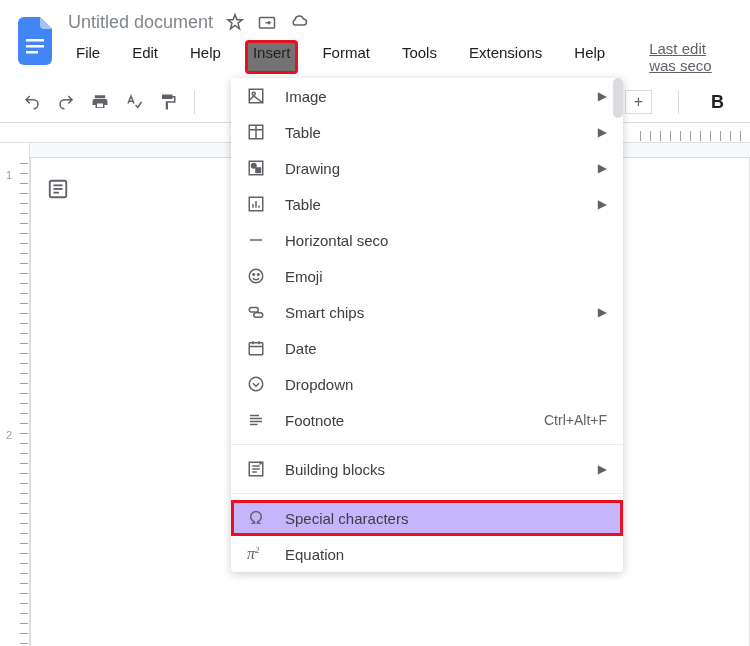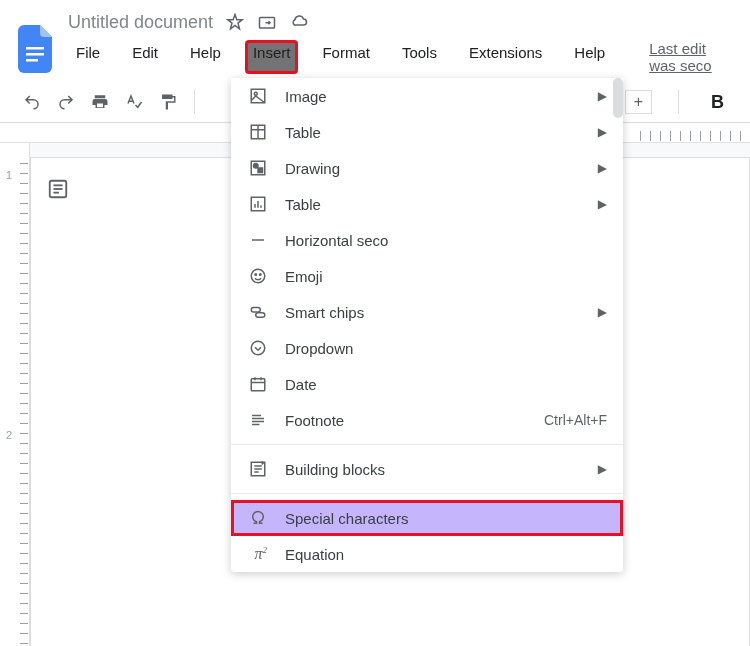--- a/index.html
+++ b/index.html
@@ -1,17 +1,17 @@
 <!DOCTYPE html>
 <html><head>
 <meta charset="utf-8">
 <style>
 * { box-sizing: border-box; margin: 0; padding: 0; }
 body { font-family: "Google Sans", Arial, sans-serif; font-size: 14px; color: #202124; background: #fff; overflow: hidden; width: 750px; height: 646px; position: relative; }
-.header { display: flex; align-items: flex-end; padding: 8px 16px 0; }
+.header { display: flex; align-items: center; padding: 8px 16px 0; }
 .logo { width: 40px; height: 50px; margin-right: 12px; display: flex; align-items: center; justify-content: center; }
 .logo svg { width: 36px; height: 48px; }
 .title-area { flex: 1; }
 .title-row { display: flex; align-items: center; gap: 12px; height: 28px; }
 .doc-title { font-size: 18px; color: #80868b; }
 .title-icon { color: #5f6368; width: 20px; height: 20px; display: flex; align-items: center; justify-content: center; }
 .menubar { display: flex; gap: 16px; margin-top: 4px; }
 .menubar-item { padding: 4px 8px; font-size: 15px; color: #202124; cursor: pointer; border-radius: 4px; }
 .menubar-item.active { background: #737373; border: 3px solid #e81123; padding: 1px 5px; }
 .last-edit { color: #5f6368; font-size: 15px; text-decoration: underline; margin-left: 20px; cursor: pointer; }
@@ -27,21 +27,21 @@
 .canvas { display: flex; background: #f8f9fa; height: 560px; }
 .vruler { width: 30px; background: #fff; border-right: 1px solid #e0e0e0; position: relative; }
 .vruler .num { position: absolute; left: 6px; font-size: 11px; color: #9aa0a6; }
 .vruler .ticks { position: absolute; left: 20px; top: 20px; bottom: 0; width: 8px; background: repeating-linear-gradient(to bottom, #9aa0a6 0, #9aa0a6 1px, transparent 1px, transparent 10px); }
 .page { background: #fff; margin: 14px 0 0 0; flex: 1; position: relative; border: 1px solid #dadce0; }
 .outline-icon { position: absolute; left: 16px; top: 20px; color: #5f6368; }
 .dropdown { position: absolute; left: 231px; top: 78px; width: 392px; background: #fff; box-shadow: 0 2px 10px rgba(0,0,0,0.2); border-radius: 0 0 4px 4px; z-index: 100; }
 .scrollbar { position: absolute; right: 0; top: 0; width: 10px; height: 40px; background: #dadce0; border-radius: 5px; }
 .menu-item { display: flex; align-items: center; padding: 8px 16px; font-size: 15px; color: #3c4043; cursor: pointer; position: relative; }
 .menu-item.highlighted { background: #c4b5fd; border: 3px solid #e81123; padding: 5px 13px; }
-.menu-icon { width: 20px; height: 20px; margin-right: 18px; color: #5f6368; display: flex; align-items: center; justify-content: flex-end; }
+.menu-icon { width: 20px; height: 20px; margin-right: 18px; color: #5f6368; display: flex; align-items: center; justify-content: flex-start; }
 .menu-label { flex: 1; }
 .submenu-arrow { color: #5f6368; font-size: 12px; }
 .shortcut { color: #5f6368; font-size: 14px; }
 .menu-divider { height: 1px; background: #e8eaed; margin: 6px 0; }
 svg { display: block; }
 </style>
 </head>
 <body>
 
 <div class="header">
@@ -226,42 +226,42 @@
           <rect x="9" y="13" width="12" height="6" rx="3"></rect>
         </svg>
       </span>
     <span class="menu-label">Smart chips</span>
     <span class="submenu-arrow">▶</span>
   </div>
 
   <div class="menu-item">
     <span class="menu-icon">
         <svg width="18" height="18" viewBox="0 0 24 24" fill="none" stroke="currentColor" stroke-width="2">
-          <circle cx="12" cy="12" r="9"></circle>
-          <path d="M8 11l4 4 4-4"></path>
-        </svg>
-      </span>
-    <span class="menu-label">Dropdown</span>
-  </div>
-
-  <div class="menu-item">
-    <span class="menu-icon">
-        <svg width="18" height="18" viewBox="0 0 24 24" fill="none" stroke="currentColor" stroke-width="2">
           <rect x="3" y="5" width="18" height="16" rx="1"></rect>
           <line x1="3" y1="10" x2="21" y2="10"></line>
           <line x1="8" y1="3" x2="8" y2="7"></line>
           <line x1="16" y1="3" x2="16" y2="7"></line>
         </svg>
       </span>
     <span class="menu-label">Date</span>
   </div>
 
   <div class="menu-item">
     <span class="menu-icon">
         <svg width="18" height="18" viewBox="0 0 24 24" fill="none" stroke="currentColor" stroke-width="2">
+          <circle cx="12" cy="12" r="9"></circle>
+          <path d="M8 11l4 4 4-4"></path>
+        </svg>
+      </span>
+    <span class="menu-label">Dropdown</span>
+  </div>
+
+  <div class="menu-item">
+    <span class="menu-icon">
+        <svg width="18" height="18" viewBox="0 0 24 24" fill="none" stroke="currentColor" stroke-width="2">
           <line x1="4" y1="6" x2="16" y2="6"></line>
           <line x1="4" y1="10" x2="20" y2="10"></line>
           <line x1="4" y1="14" x2="20" y2="14"></line>
           <line x1="4" y1="18" x2="14" y2="18"></line>
         </svg>
       </span>
     <span class="menu-label">Footnote</span>
     <span class="shortcut">Ctrl+Alt+F</span>
   </div>
 

